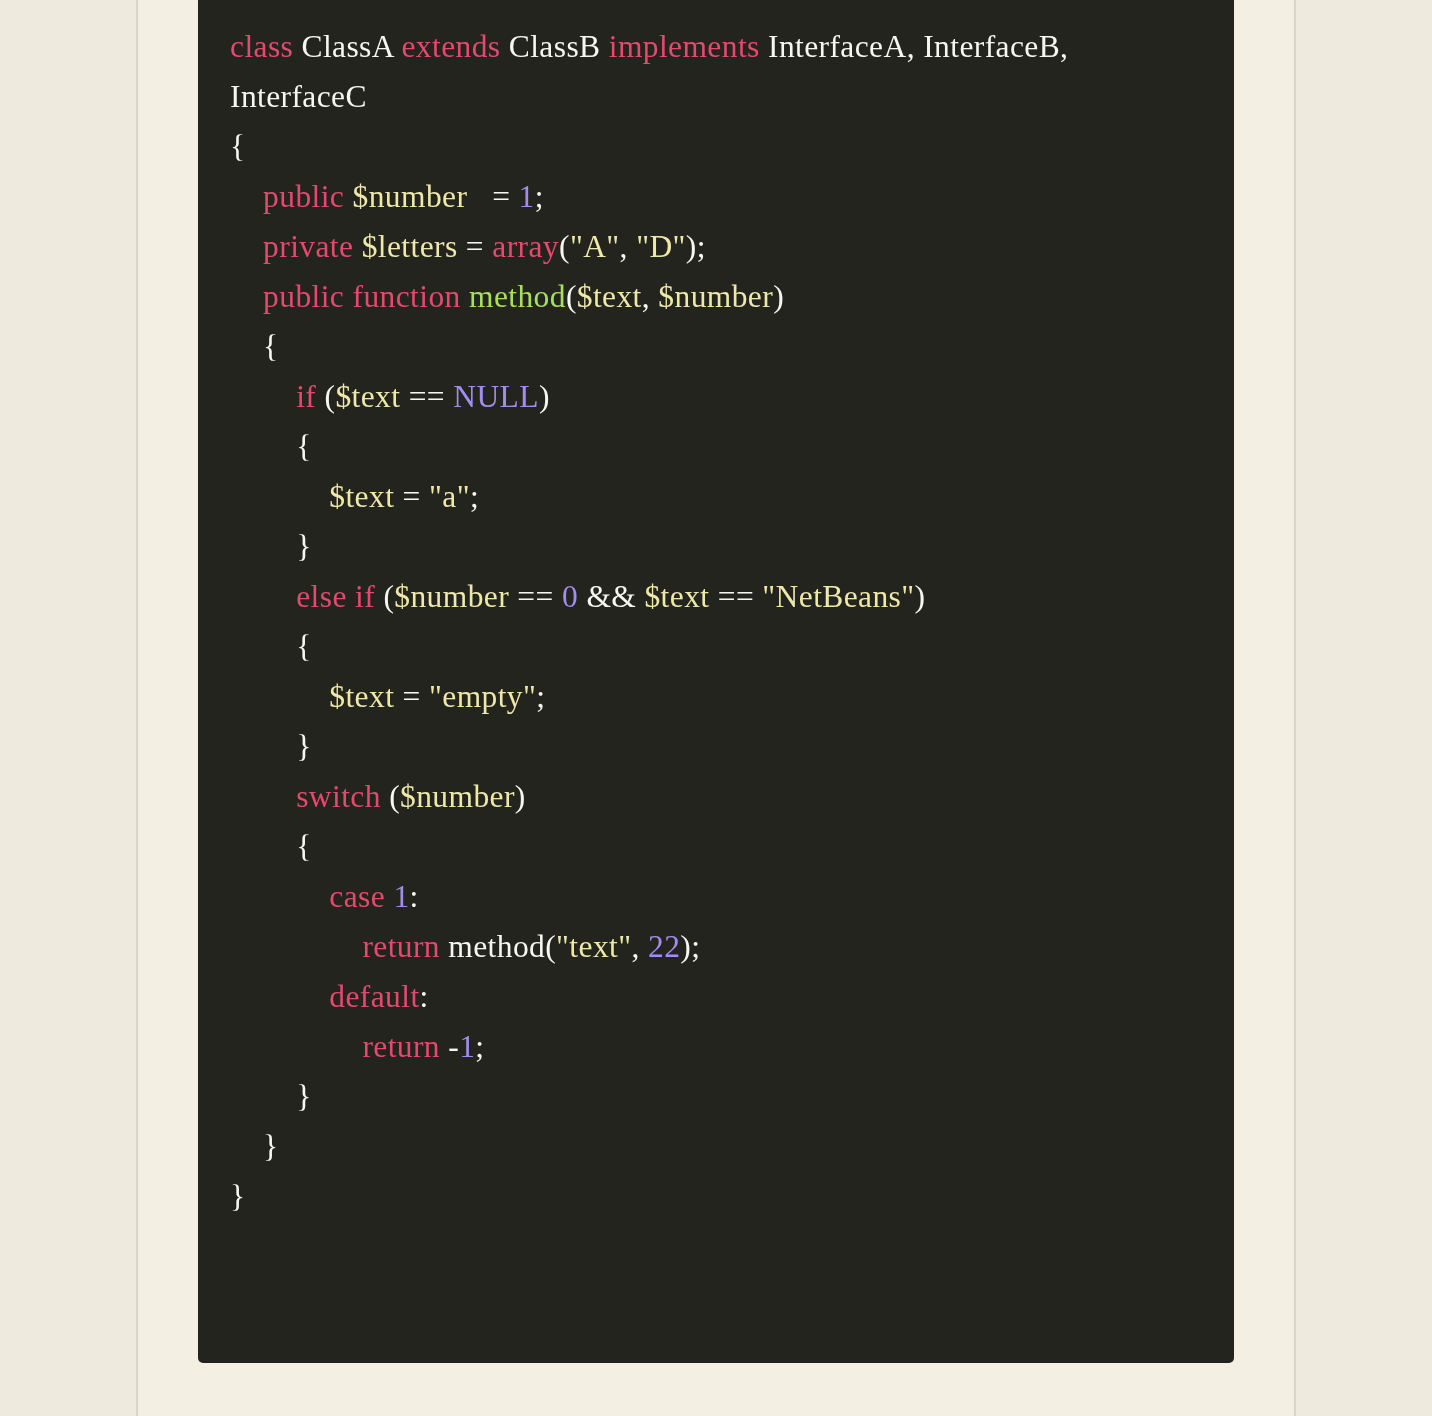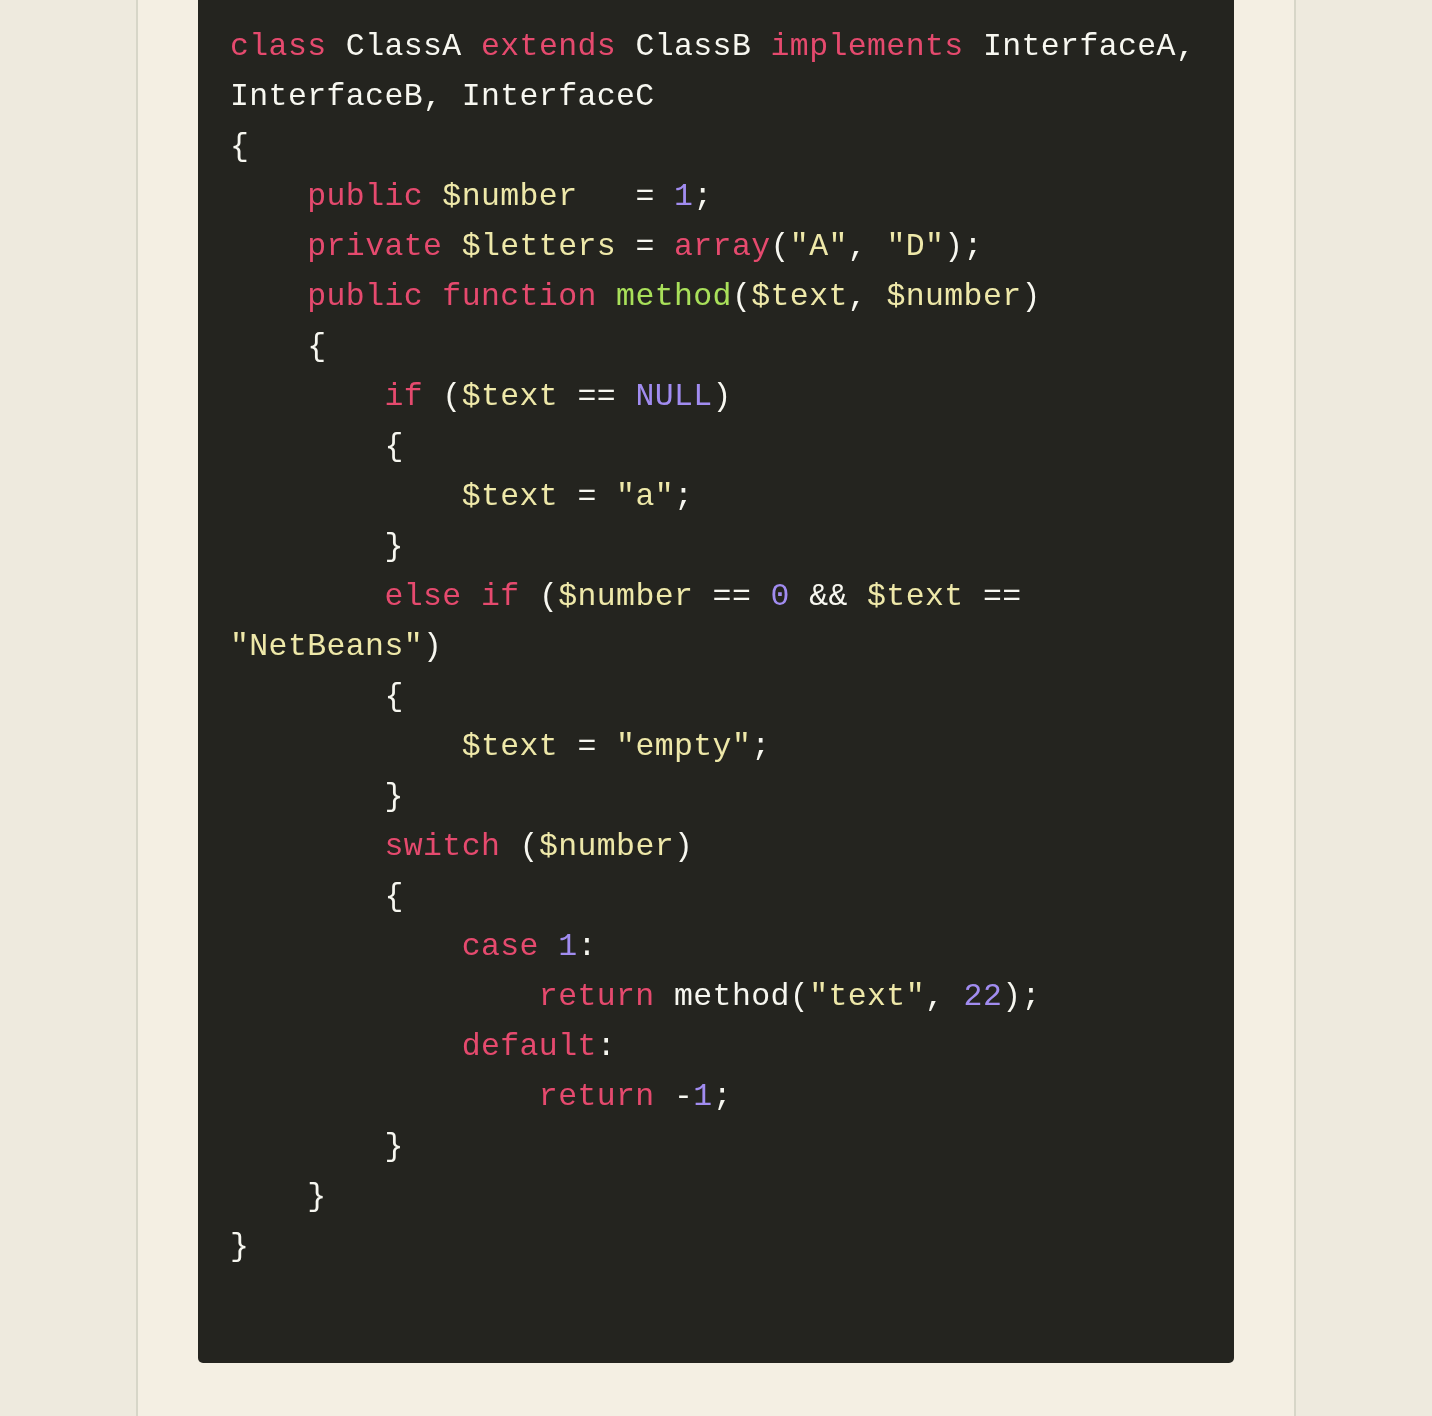--- a/index.html
+++ b/index.html
@@ -50,21 +50,21 @@
     border-radius: 5px;
     box-sizing: border-box;
     padding: 28px 0 28px 0;
     z-index: 3;
     overflow: hidden;
   }
 
   pre.code {
     margin: 0;
     padding: 0 22px 0 32px;
-    font-family: Liberation Mono, monospace;
+    font-family: Liberation Serif, serif;
     font-size: 31.5px;
     line-height: 50px;
     color: #f7f7f0;
     white-space: pre-wrap;
     word-wrap: break-word;
     overflow-wrap: break-word;
     tab-size: 4;
     letter-spacing: 0.4px;
   }
 

